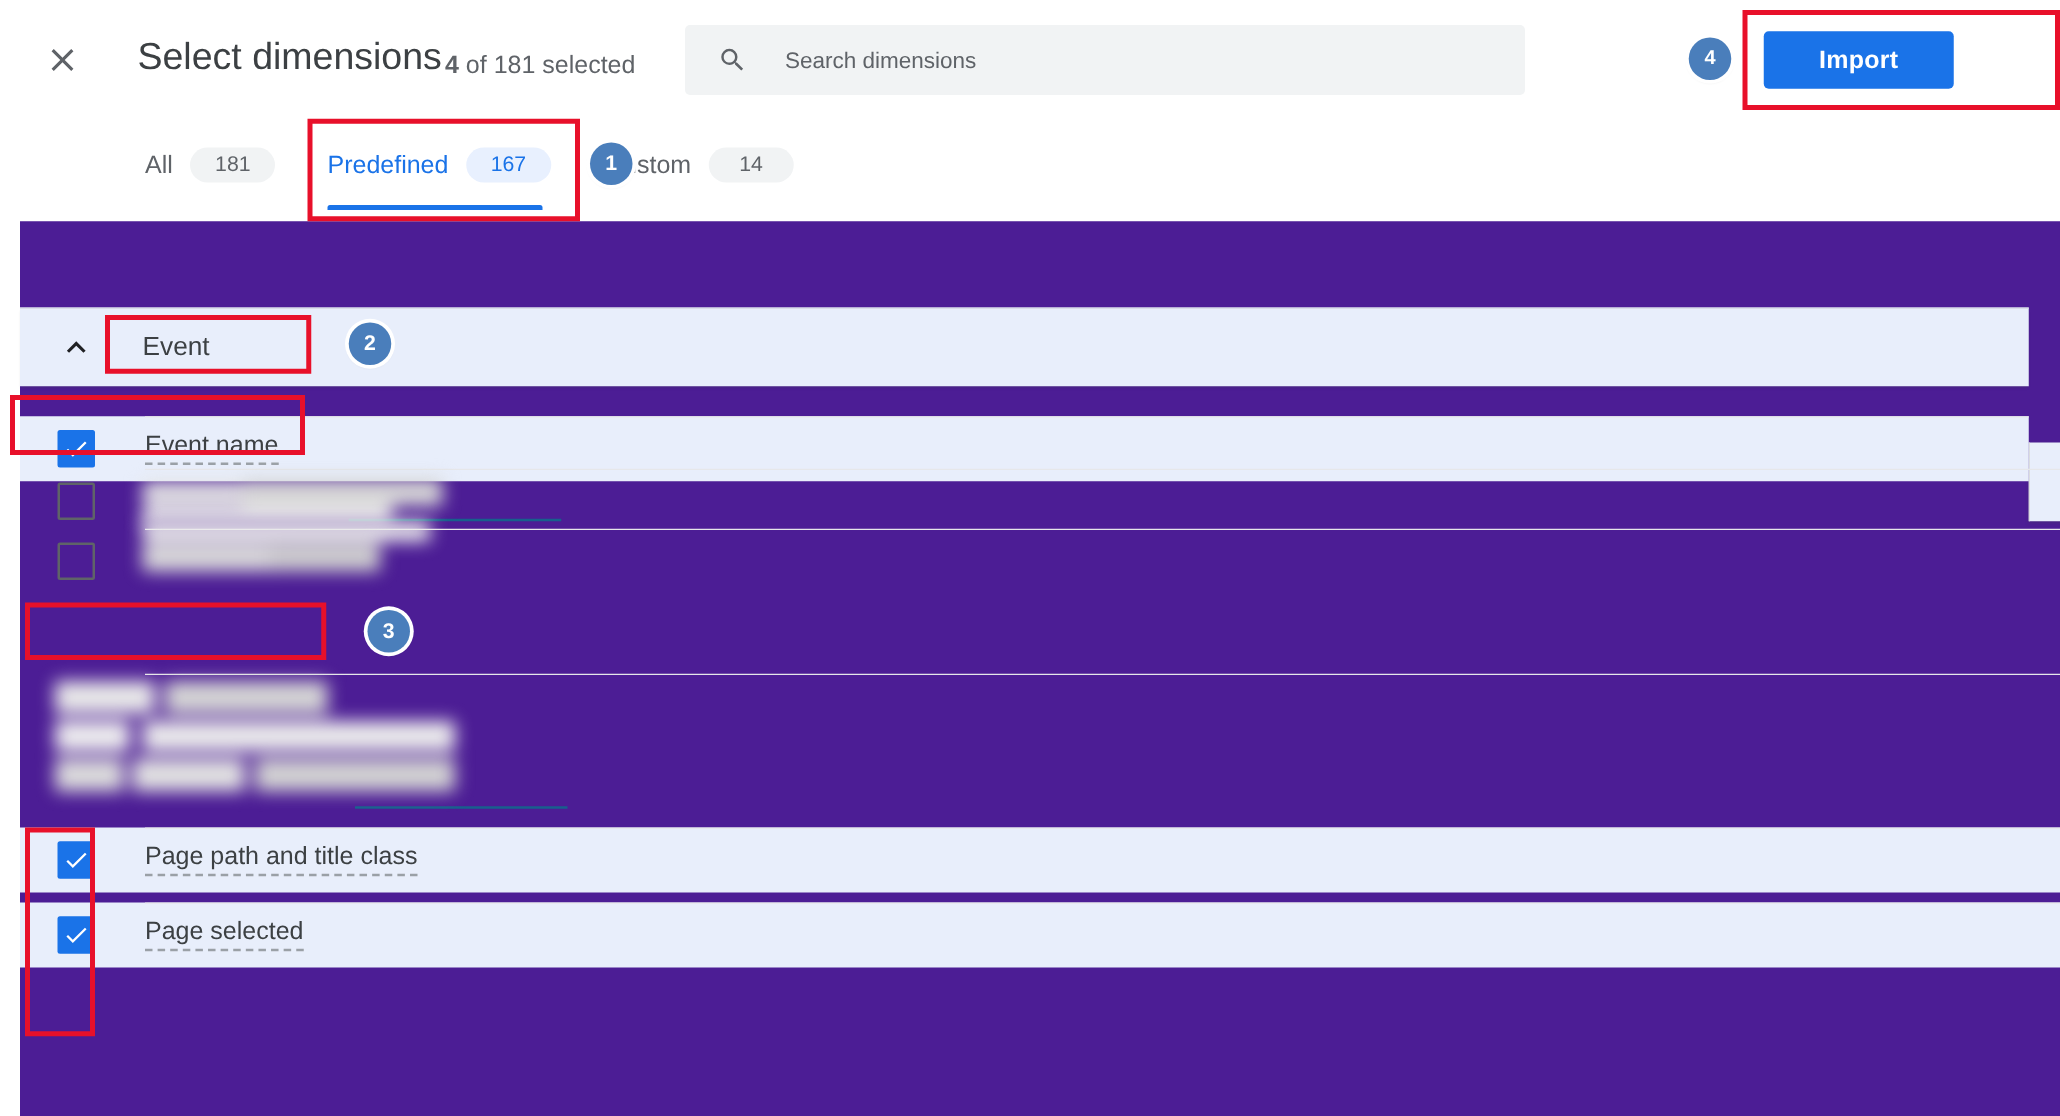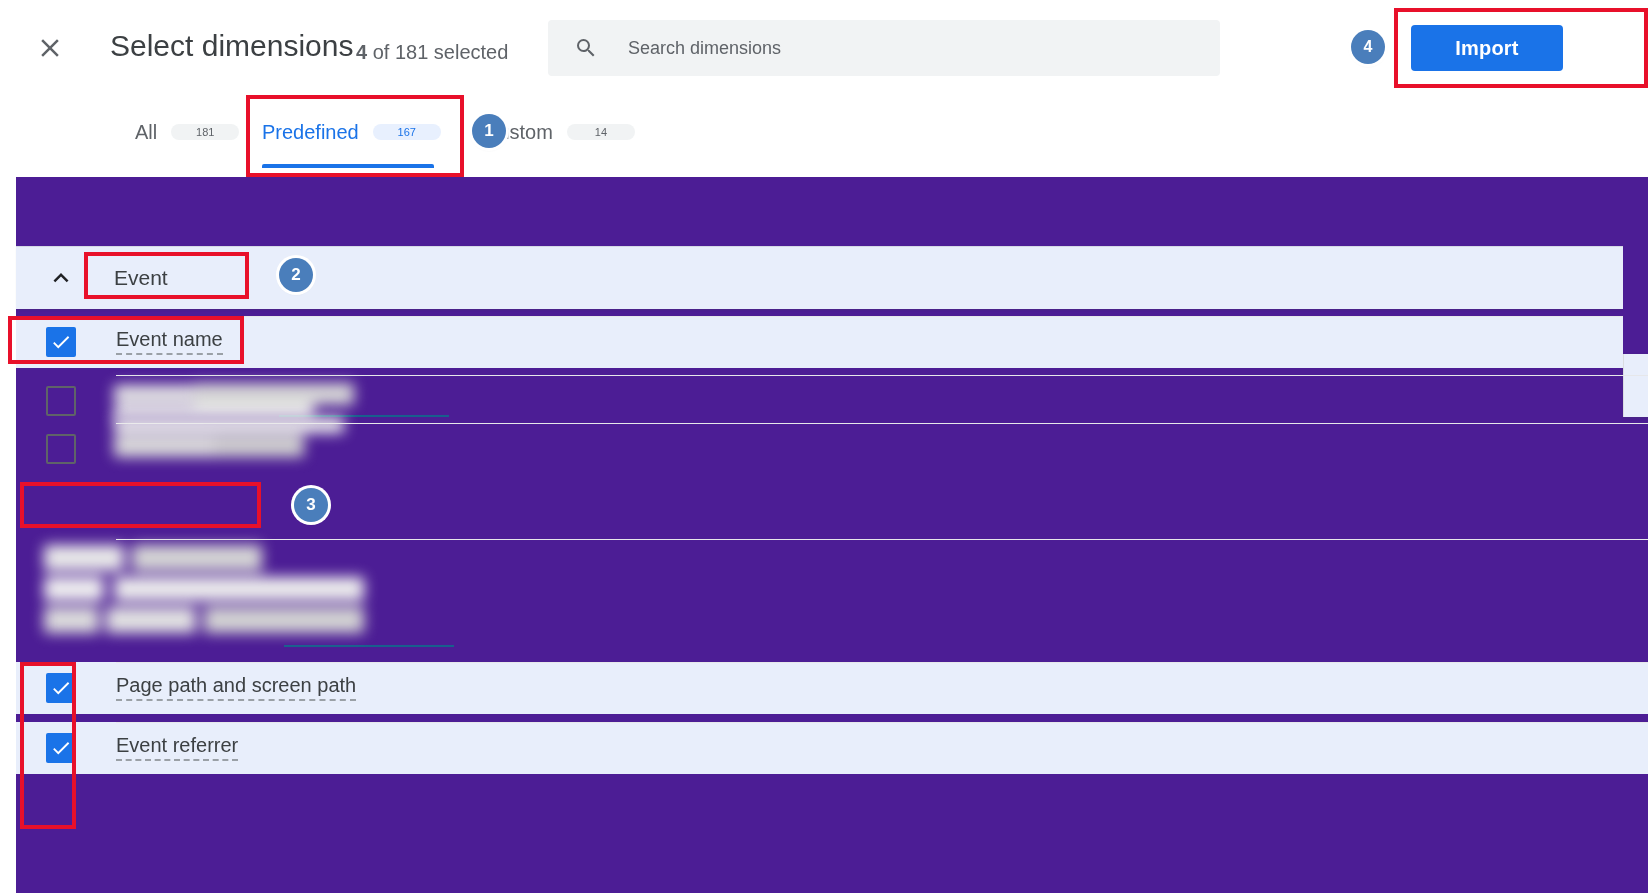--- a/index.html
+++ b/index.html
@@ -73,29 +73,29 @@
     position:absolute;left:0;top:96px;width:1648px;height:81px;
     background:#ffffff;
   }
   .tab{
     position:absolute;top:0;height:72px;display:flex;align-items:center;
     cursor:pointer;white-space:nowrap;
   }
   .tab .lbl{font-size:20px;color:#5f6368;}
   .tab.active .lbl{color:#1a73e8;font-weight:400;}
   .chip{
-    margin-left:14px;height:16px;min-width:44px;padding:0 12px;
+    margin-left:14px;height:28px;min-width:44px;padding:0 12px;
     border-radius:14px;background:#f1f3f4;color:#5f6368;
-    font-size:11px;display:flex;align-items:center;justify-content:center;
+    font-size:17px;display:flex;align-items:center;justify-content:center;
   }
   .tab.active .chip{background:#e8f0fe;color:#1a73e8;}
   .tab-underline{
     position:absolute;height:4px;background:#1a73e8;border-radius:2px 2px 0 0;
   }
-  #tab-all{left:135px;}
+  #tab-all{left:116px;}
   #tab-predefined{left:262px;}
   #tab-custom{left:484px;}
   #tab-predefined-underline{left:262px;top:68px;width:172px;}
 
   .link-action{
     position:absolute;top:117px;font-size:20px;color:#1a73e8;
     cursor:pointer;white-space:nowrap;font-weight:400;
   }
   #collapse-all{left:1143px;}
   #expand-all{left:1302px;}
@@ -124,21 +124,21 @@
   .group-header .chev{margin-left:30px;width:30px;height:30px;flex:none;}
   .group-header .gname{
     margin-left:38px;font-size:21px;color:#3c4043;white-space:nowrap;
   }
 
   .row{
     position:absolute;left:0;width:1648px;height:52px;
     display:flex;align-items:center;
   }
   .row.sel{background:#e8eefb;}
-  .row.sel-narrow{width:1607px;}
+  .row.sel-narrow{width:1607px;margin-top:17px;}
   .row .divider{
     position:absolute;left:100px;right:0;top:0;height:1px;background:#e6e7ea;
   }
   .cb{
     margin-left:30px;width:30px;height:30px;flex:none;border-radius:2px;
     display:flex;align-items:center;justify-content:center;cursor:pointer;
   }
   .cb.on{background:#1a73e8;}
   .cb.off{border:2.5px solid #5f6368;background:transparent;box-sizing:border-box;}
   .cb svg{display:block;}
@@ -275,31 +275,31 @@
       </div>
     </div>
 
     <div class="row sel" style="top:485px">
       <div class="divider"></div>
       <div class="cb on">
         <svg width="22" height="22" viewBox="0 0 24 24">
           <path d="M9 16.17L4.83 12l-1.42 1.41L9 19 21 7l-1.41-1.41z" fill="#ffffff"></path>
         </svg>
       </div>
-      <div class="rname">Page path and screen path</div>
+      <div class="rname">Page path and title class</div>
     </div>
 
     <div class="row sel" style="top:545px">
       <div class="divider"></div>
       <div class="cb on">
         <svg width="22" height="22" viewBox="0 0 24 24">
           <path d="M9 16.17L4.83 12l-1.42 1.41L9 19 21 7l-1.41-1.41z" fill="#ffffff"></path>
         </svg>
       </div>
-      <div class="rname">Event referrer</div>
+      <div class="rname">Page selected</div>
     </div>
 
 
   </div>
 
   <div class="step-badge" id="badge-2">2</div>
   <div class="step-badge" id="badge-3">3</div>
 
   <div class="anno" id="anno-import"></div>
   <div class="anno" id="anno-tab"></div>

